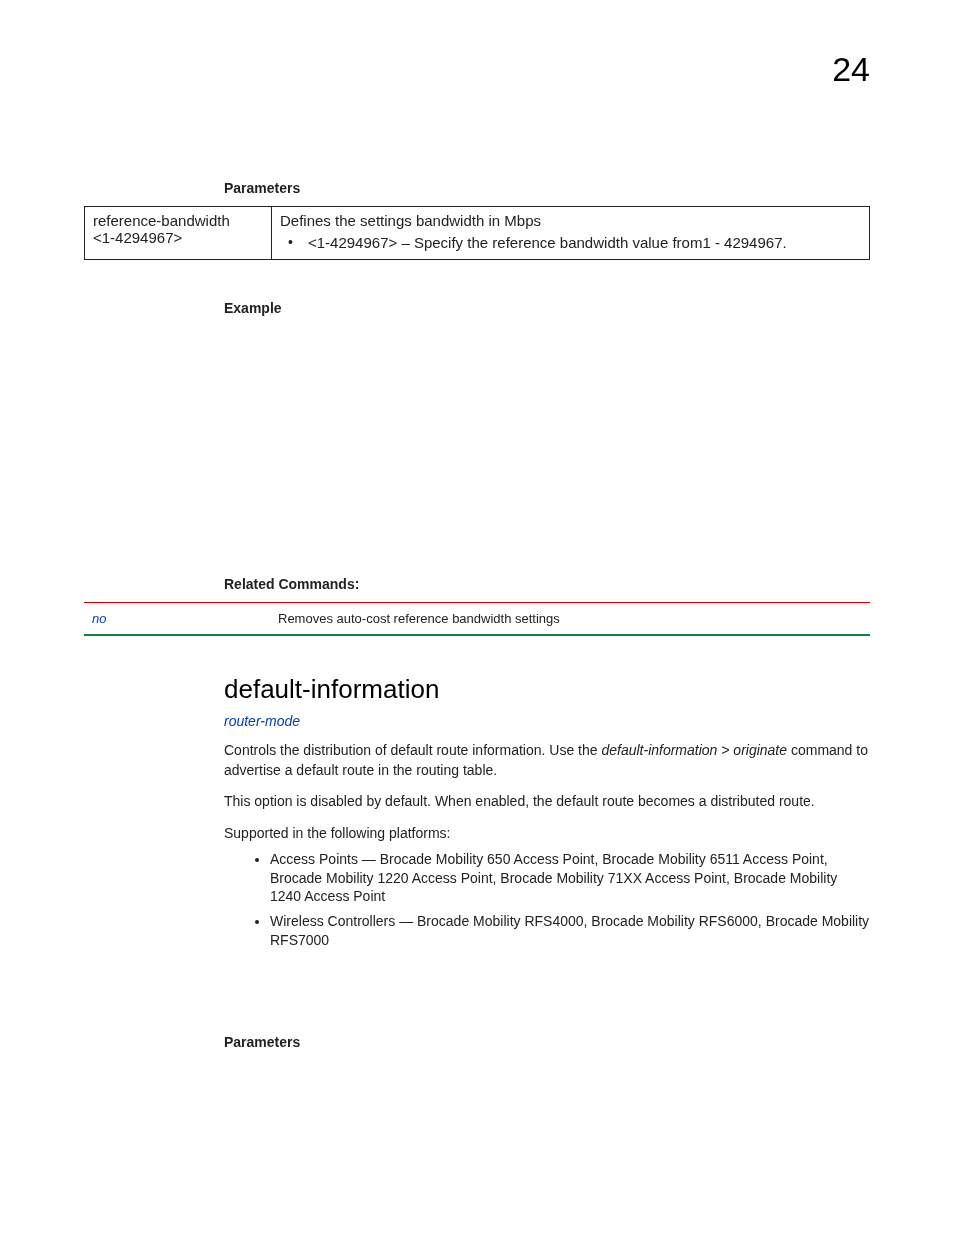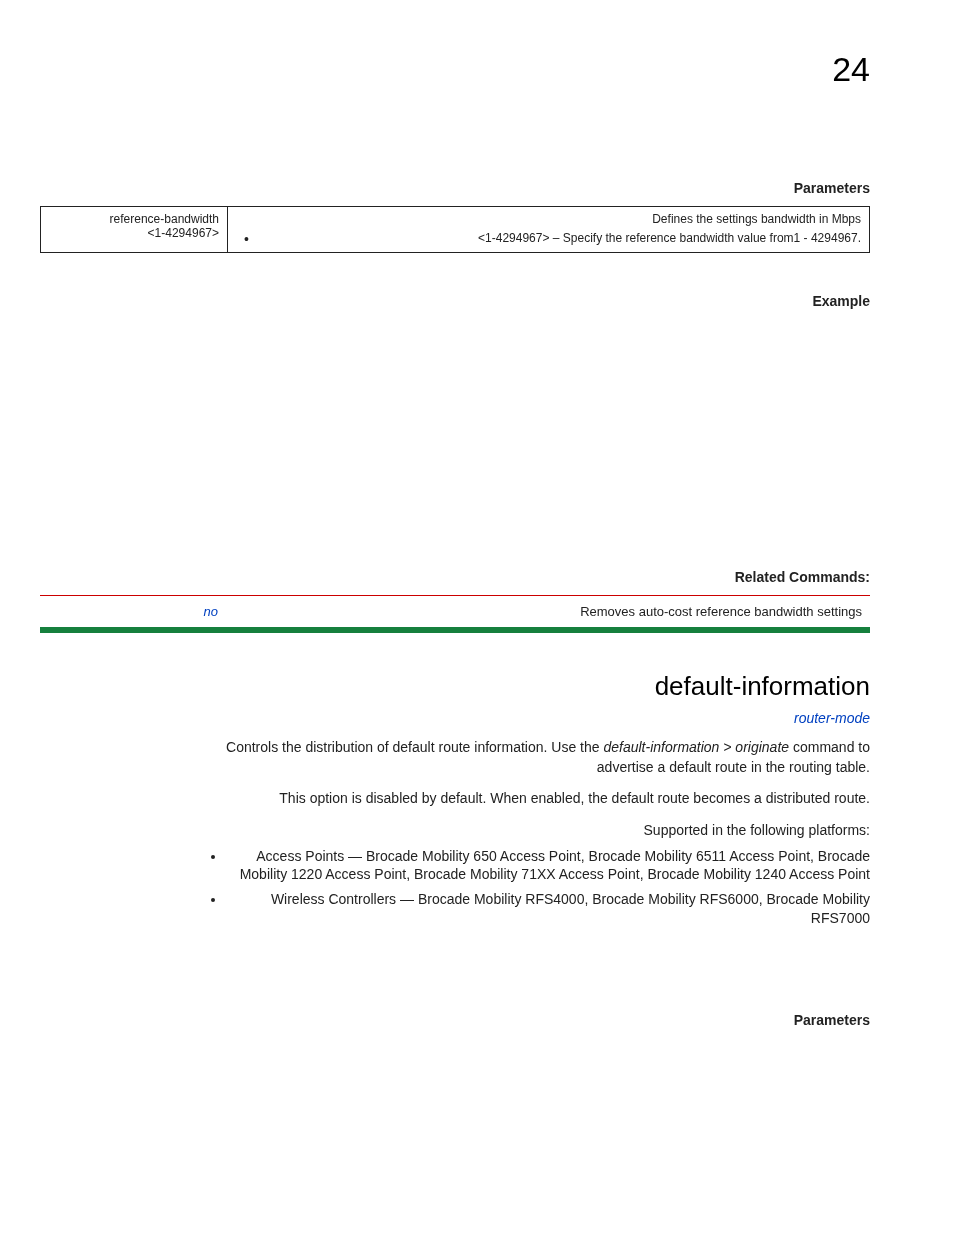--- a/index.html
+++ b/index.html
@@ -5,45 +5,44 @@
   body {
     margin: 0;
     padding: 0;
     font-family: Arial, Helvetica, sans-serif;
     font-size: 14px;
     color: #222;
     background: #fff;
     width: 954px;
   }
   .page {
-    padding: 50px 84px 60px 40px;
+    padding: 50px 84px 60px 84px;
     box-sizing: border-box;
     position: relative;
-    text-align: right;
   }
   .pageno {
     position: absolute;
     top: 50px;
     right: 84px;
     font-size: 34px;
     font-weight: 400;
     color: #000;
   }
   .indent {
     margin-left: 140px;
   }
   .sec-head {
     font-weight: bold;
     margin-top: 40px;
     margin-bottom: 10px;
   }
   table.param {
     border-collapse: collapse;
     width: 100%;
-    font-size: 12px;
+    font-size: 15px;
     border-radius: 12px;
   }
   table.param td {
     border: 1px solid #222;
     vertical-align: top;
     padding: 5px 8px 6px 8px;
   }
   table.param td:first-child {
     width: 170px;
   }
@@ -60,21 +59,21 @@
     top: 0;
     font-size: 14px;
   }
   table.rel {
     border-collapse: collapse;
     width: 100%;
     font-size: 13px;
   }
   table.rel td {
     border-top: 1px solid #c00;
-    border-bottom: 6px solid #15803d;
+    border-bottom: 2px solid #15803d;
     padding: 8px 8px;
     vertical-align: middle;
   }
   table.rel td:first-child {
     width: 170px;
   }
   .cmd-link {
     color: #0040c0;
     font-style: italic;
   }

